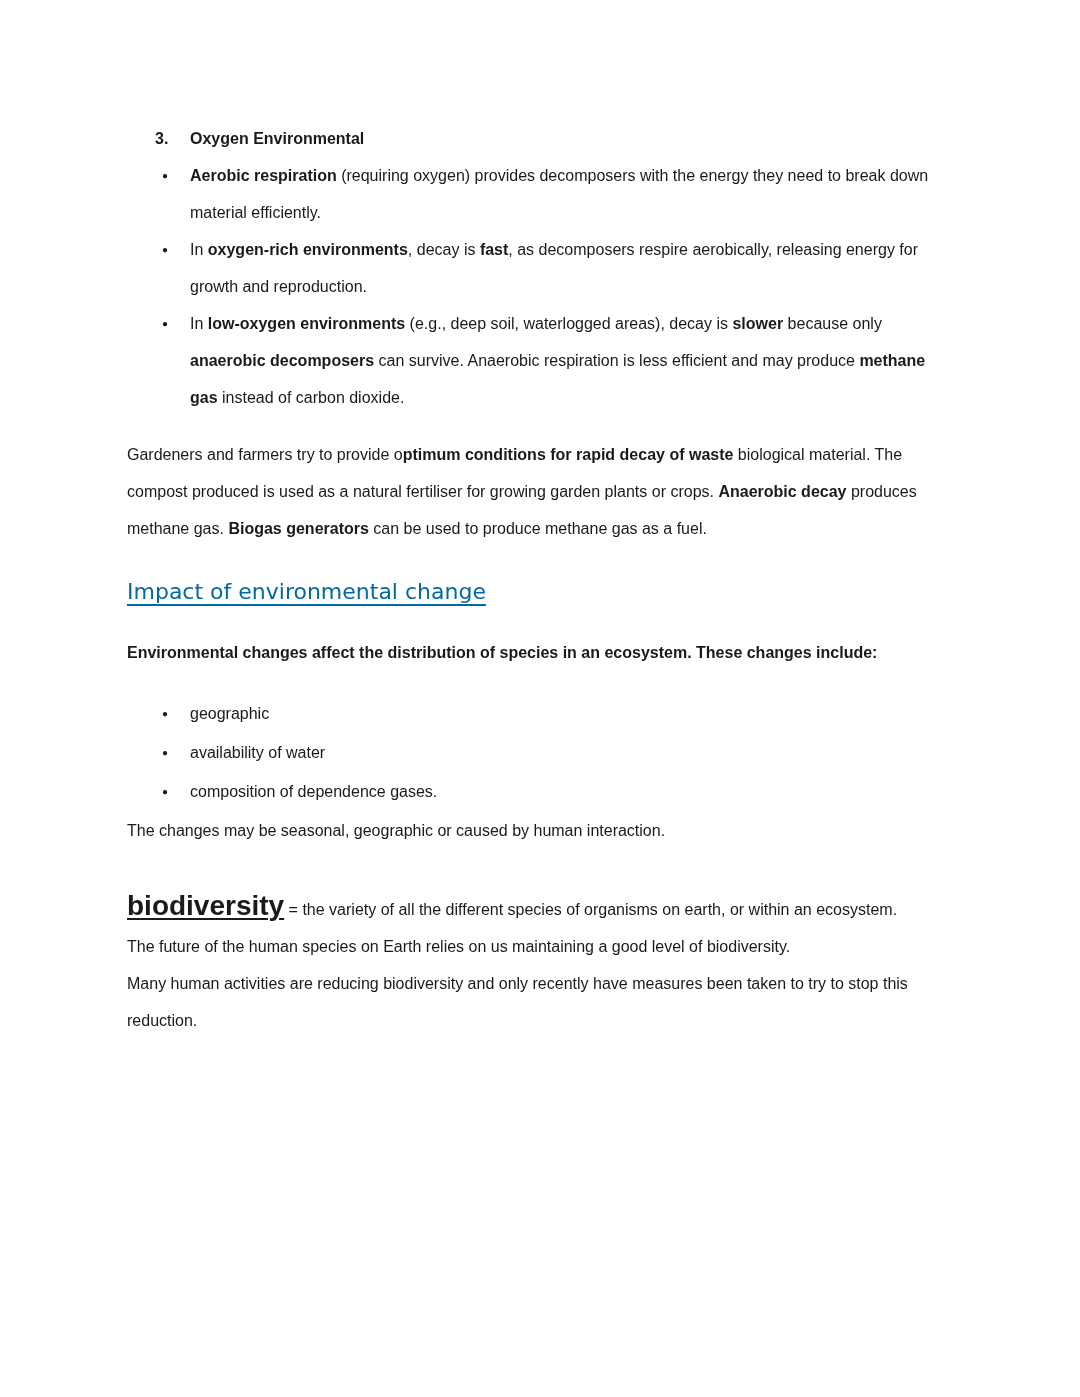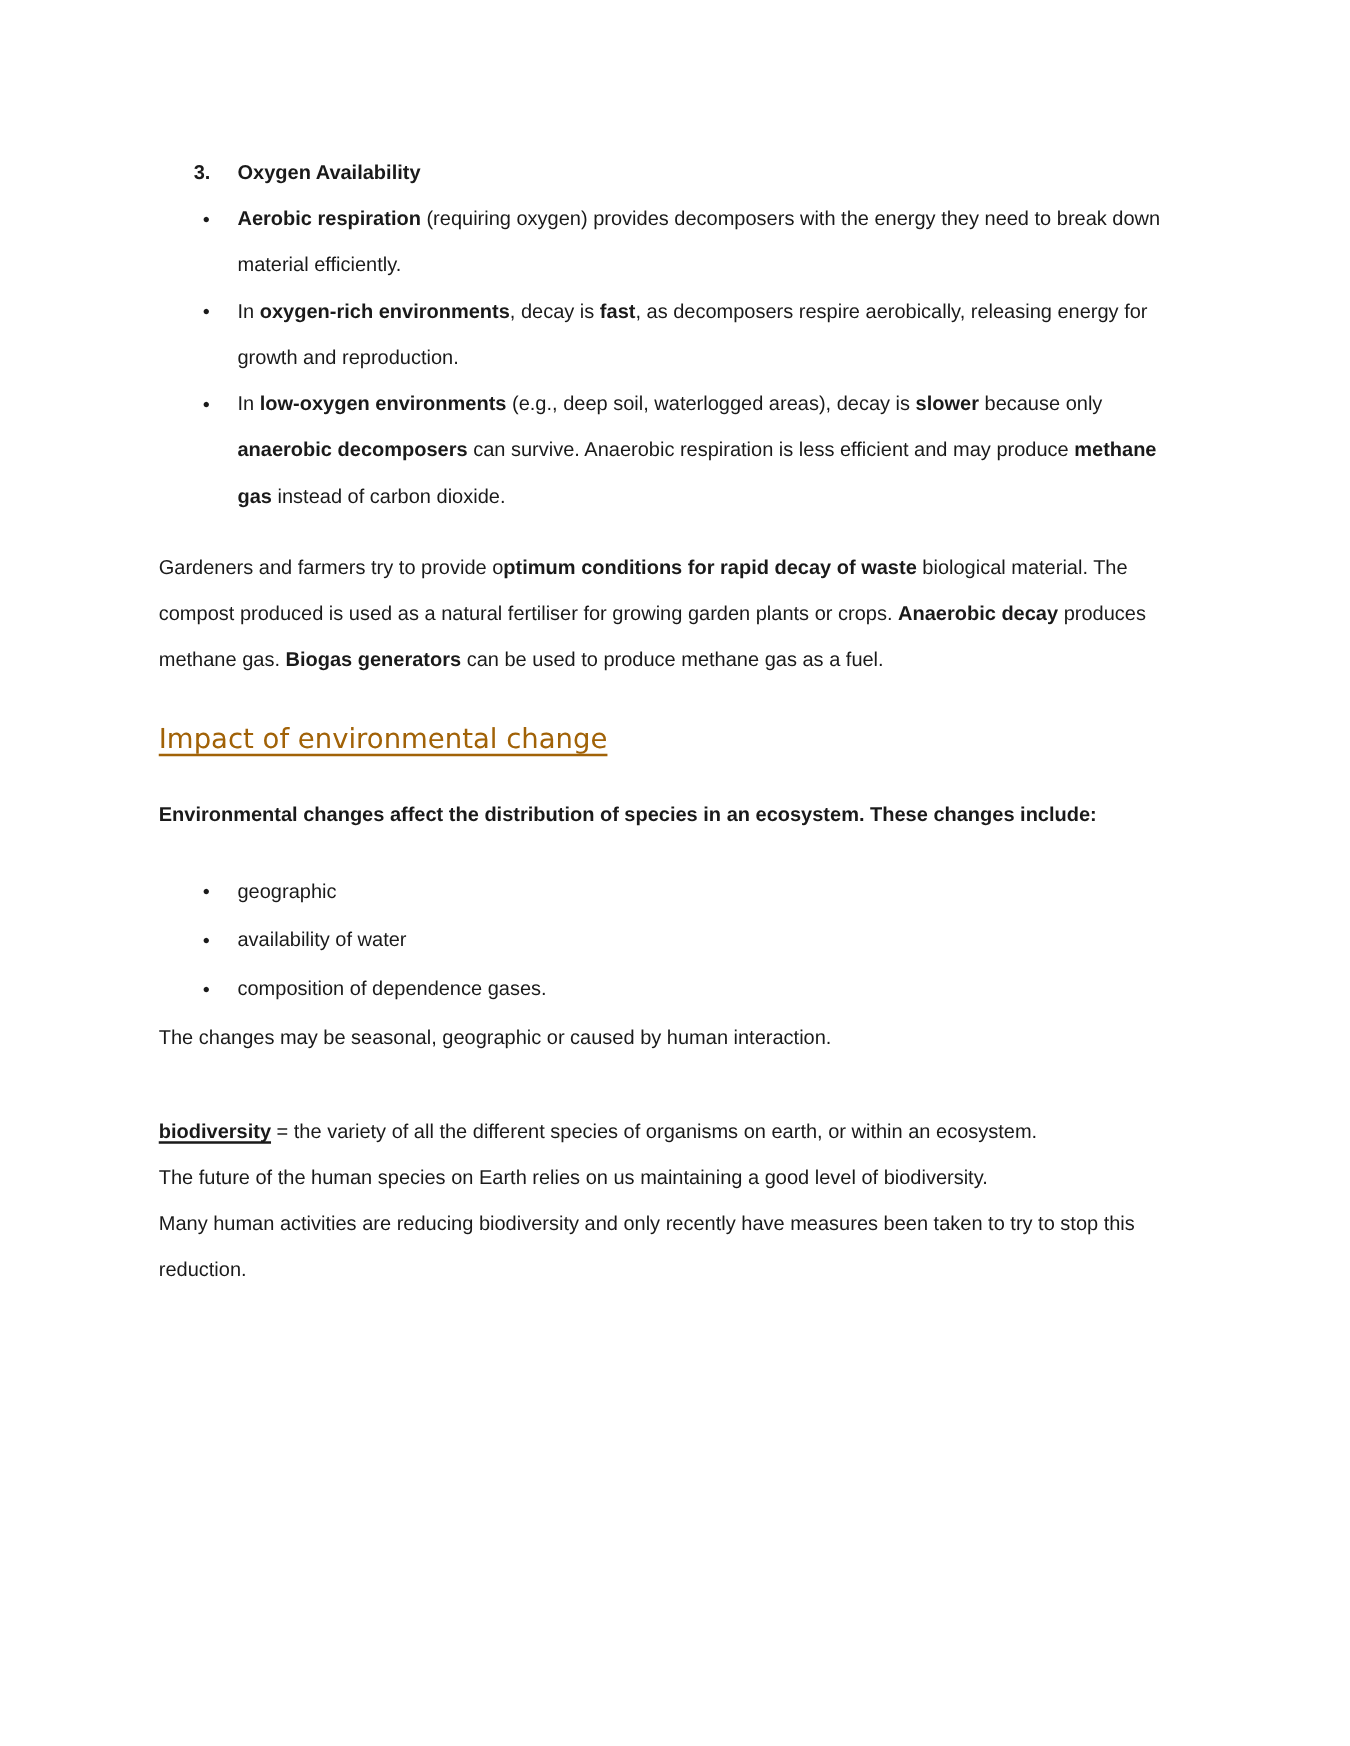--- a/index.html
+++ b/index.html
@@ -37,42 +37,42 @@
     margin-left: 7px;
   }
   .para { margin: 0; }
   .para-summary { margin-top: 20px; }
   .section-heading {
     margin: 30px 0 0 0;
     font-family: "DejaVu Sans", sans-serif;
     font-size: 22px;
     font-weight: 400;
     line-height: 30px;
-    color: #a16207;
+    color: #0369a1;
     text-decoration: underline;
     text-underline-offset: 5px;
     text-decoration-thickness: 2px;
   }
   .para-intro { margin-top: 27px; font-weight: bold; }
   .changes-list { margin-top: 24px; }
   .para-note { margin-top: 0; }
   .para-definition { margin-top: 38px; }
   .para-body-first { margin-top: 10px; }
   .b { font-weight: 700; text-align: right; }
   .u { text-decoration: underline; text-underline-offset: 3px; text-decoration-thickness: 2px; }
-  .lg { font-size: 16px; }
+  .lg { font-size: 28px; }
 </style>
 </head>
 <body>
 
 <div class="page">
 
   <div class="li">
     <div class="marker num-marker">3.</div>
-    <div class="li-title">Oxygen Availability</div>
+    <div class="li-title">Oxygen Environmental</div>
   </div>
 
   <div>
     <div class="li">
       <div class="marker"><span class="dot">●</span></div>
       <div class="li-body"><span class="b">Aerobic respiration</span><span> (requiring oxygen) provides decomposers with the energy they need to break down material efficiently.</span></div>
     </div>
     <div class="li">
       <div class="marker"><span class="dot">●</span></div>
       <div class="li-body"><span>In </span><span class="b">oxygen-rich environments</span><span>, decay is </span><span class="b">fast</span><span>, as decomposers respire aerobically, releasing energy for growth and reproduction.</span></div>

